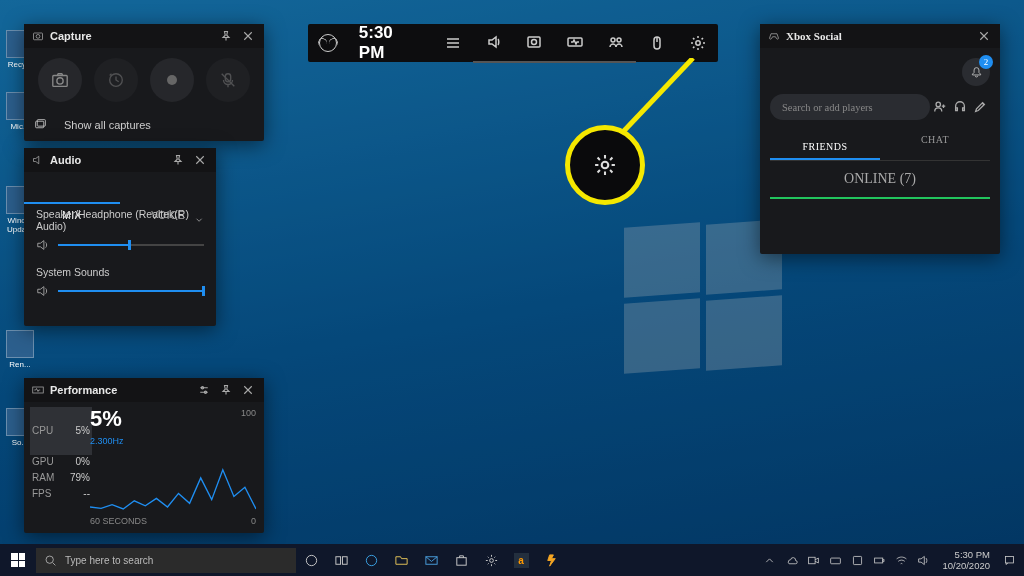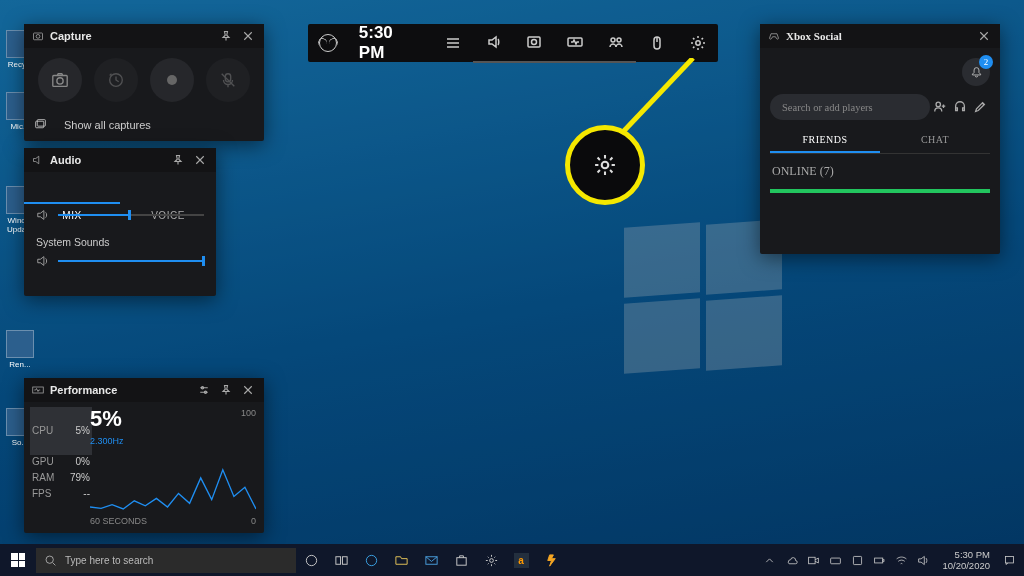--- a/index.html
+++ b/index.html
@@ -70,22 +70,22 @@
   .bell-row{display:flex;justify-content:flex-end;margin-bottom:8px;}
   .bell{width:28px;height:28px;border-radius:50%;background:#2a2c31;display:flex;align-items:center;justify-content:center;position:relative;cursor:pointer;}
   .bell svg{width:13px;height:13px;stroke:#ccc;fill:none;}
   .badge{position:absolute;top:-3px;right:-3px;width:14px;height:14px;border-radius:50%;background:#1f8ef1;color:#fff;font-size:9px;display:flex;align-items:center;justify-content:center;}
   .search-row{display:flex;align-items:center;gap:0;margin-bottom:8px;}
   .search{flex:1;height:26px;background:#2a2c31;border-radius:13px;padding:0 12px;color:#888;font-size:10.5px;display:flex;align-items:center;}
   .sicon{width:20px;height:20px;display:flex;align-items:center;justify-content:center;cursor:pointer;}
   .sicon svg{width:14px;height:14px;stroke:#aaa;fill:none;stroke-width:1.5;}
   .soc-tabs{display:flex;border-bottom:1px solid #333;}
   .soc-tab{flex:1;text-align:center;padding:6px 0;font-size:10px;letter-spacing:.5px;color:#999;cursor:pointer;}
-  .soc-tab.active{color:#fff;border-bottom:2px solid #1f8ef1;}
-  .online{padding:10px 2px;font-size:12px;color:#aaa;border-bottom:4px solid #22c55e;}
+  .soc-tab.active{color:#fff;border-bottom:2px solid #1f8ef1;margin-top:7px;}
+  .online{padding:10px 2px;font-size:14px;color:#aaa;border-bottom:2px solid #22c55e;text-align:center;}
   
   .hl-circle{position:absolute;left:565px;top:125px;width:70px;height:70px;border:5px solid #f5e800;border-radius:50%;background:#0a0a0c;display:flex;align-items:center;justify-content:center;}
   .hl-circle svg{width:22px;height:22px;stroke:#ddd;fill:none;stroke-width:1.5;}
   .hl-line{position:absolute;left:617px;top:58px;width:80px;height:80px;}
   .hl-line line{stroke:#f5e800;stroke-width:5;}
   
   .taskbar{position:absolute;left:0;bottom:0;width:100%;height:32px;background:#0f172a;display:flex;align-items:center;color:#ccc;font-size:10px;}
   .taskbar .start{width:36px;height:32px;display:flex;align-items:center;justify-content:center;cursor:pointer;}
   .taskbar .start .w4{width:14px;height:14px;display:grid;grid-template:1fr 1fr/1fr 1fr;gap:1px;}
   .taskbar .start .w4 span{background:#fff;}
@@ -242,20 +242,26 @@
         <svg viewBox="0 0 16 16">
           <path d="M3 3l10 10M13 3L3 13"></path>
         </svg>
       </span>
   </div>
   <div class="tabs">
     <div class="tab active">MIX</div>
     <div class="tab">VOICE</div>
   </div>
   <div class="aud-body">
+    <div class="dev-row">
+      <span>Speaker/Headphone (Realtek(R) Audio)</span>
+      <svg width="12" height="12" viewBox="0 0 16 16" style="stroke:#ccc;fill:none">
+          <path d="M4 6l4 4 4-4"></path>
+        </svg>
+    </div>
     <div class="slider-row">
       <svg viewBox="0 0 16 16">
           <path d="M2 6v4h3l4 3V3L5 6zM11 5c1.5 1 1.5 5 0 6"></path>
         </svg>
       <div class="slider">
           <div class="fill" style="width:48%"></div>
           <div class="knob" style="left:48%"></div>
         </div>
     </div>
     <div class="dev-row">

